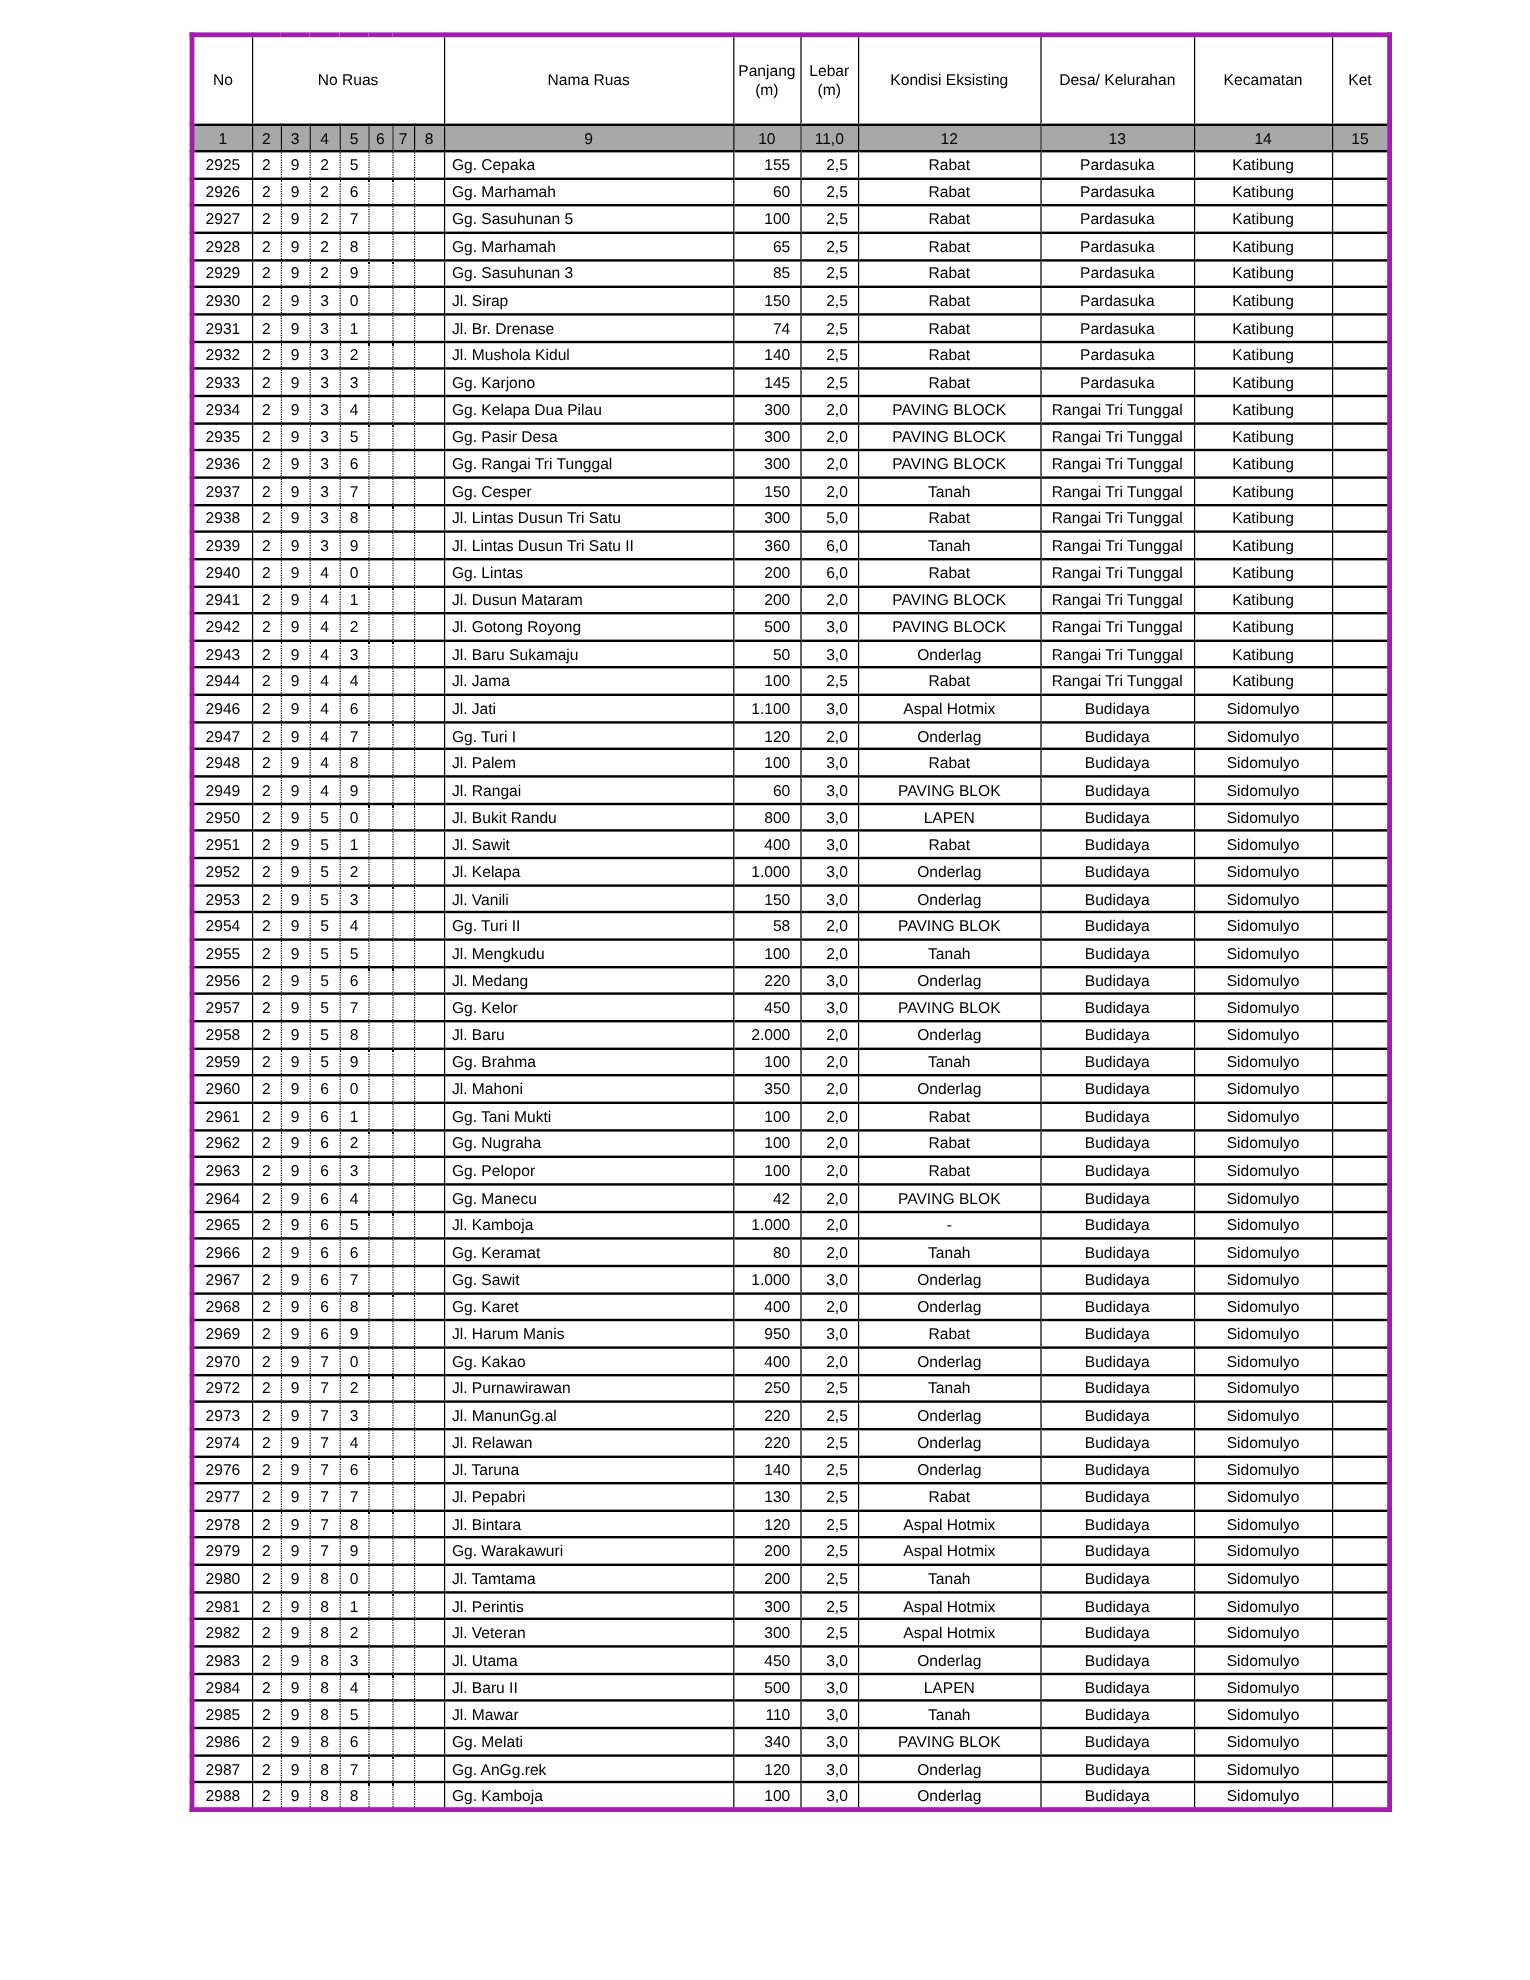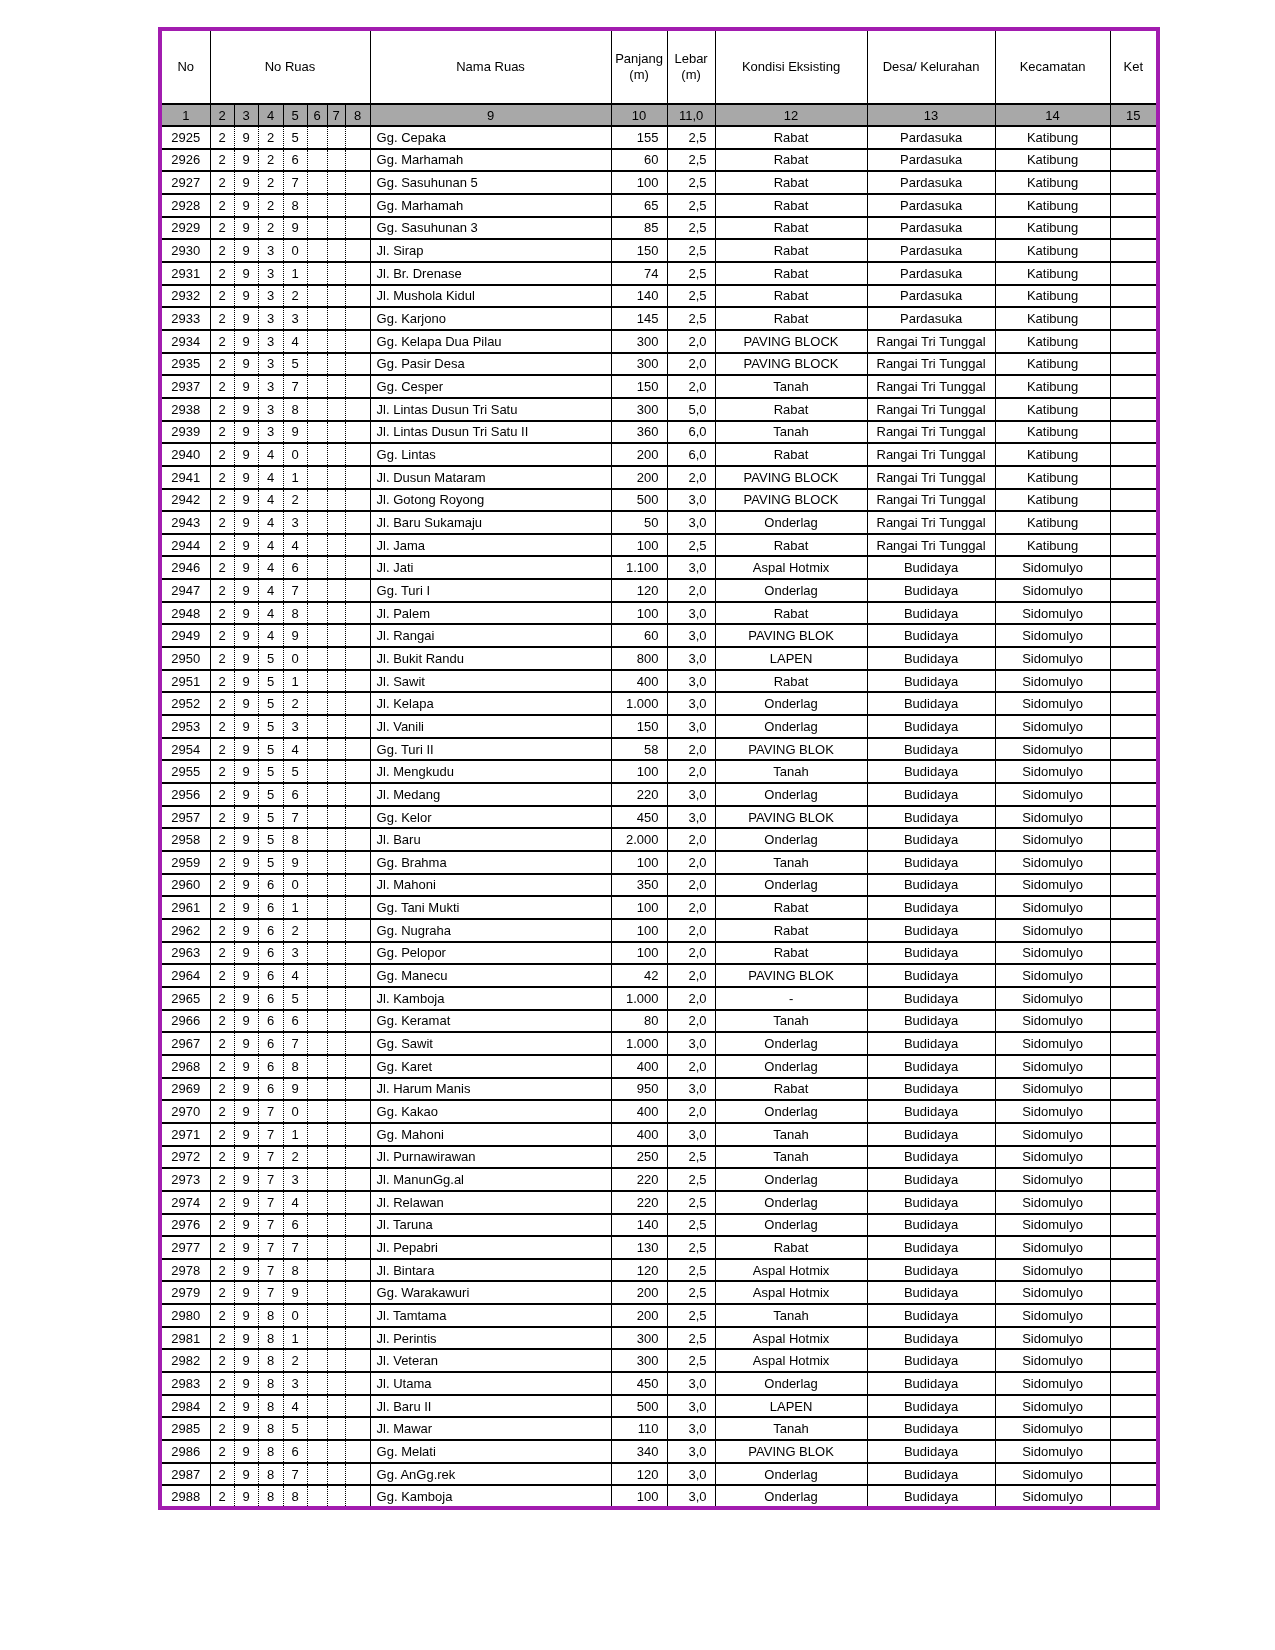--- a/index.html
+++ b/index.html
@@ -279,20 +279,37 @@
         <td class="sub"></td>
         <td class="nama">Gg. Pasir Desa</td>
         <td class="num">300</td>
         <td class="num">2,0</td>
         <td>PAVING BLOCK</td>
         <td>Rangai Tri Tunggal</td>
         <td>Katibung</td>
         <td></td>
       </tr>
       <tr>
+        <td>2936</td>
+        <td class="sub">2</td>
+        <td class="sub">9</td>
+        <td class="sub">3</td>
+        <td class="sub">6</td>
+        <td class="sub"></td>
+        <td class="sub"></td>
+        <td class="sub"></td>
+        <td class="nama">Gg. Rangai Tri Tunggal</td>
+        <td class="num">300</td>
+        <td class="num">2,0</td>
+        <td>PAVING BLOCK</td>
+        <td>Rangai Tri Tunggal</td>
+        <td>Katibung</td>
+        <td></td>
+      </tr>
+      <tr>
         <td>2937</td>
         <td class="sub">2</td>
         <td class="sub">9</td>
         <td class="sub">3</td>
         <td class="sub">7</td>
         <td class="sub"></td>
         <td class="sub"></td>
         <td class="sub"></td>
         <td class="nama">Gg. Cesper</td>
         <td class="num">150</td>
@@ -840,37 +857,20 @@
         <td class="sub"></td>
         <td class="nama">Gg. Kakao</td>
         <td class="num">400</td>
         <td class="num">2,0</td>
         <td>Onderlag</td>
         <td>Budidaya</td>
         <td>Sidomulyo</td>
         <td></td>
       </tr>
       <tr>
-        <td>2971</td>
-        <td class="sub">2</td>
-        <td class="sub">9</td>
-        <td class="sub">7</td>
-        <td class="sub">1</td>
-        <td class="sub"></td>
-        <td class="sub"></td>
-        <td class="sub"></td>
-        <td class="nama">Gg. Mahoni</td>
-        <td class="num">400</td>
-        <td class="num">3,0</td>
-        <td>Tanah</td>
-        <td>Budidaya</td>
-        <td>Sidomulyo</td>
-        <td></td>
-      </tr>
-      <tr>
         <td>2972</td>
         <td class="sub">2</td>
         <td class="sub">9</td>
         <td class="sub">7</td>
         <td class="sub">2</td>
         <td class="sub"></td>
         <td class="sub"></td>
         <td class="sub"></td>
         <td class="nama">Jl. Purnawirawan</td>
         <td class="num">250</td>

